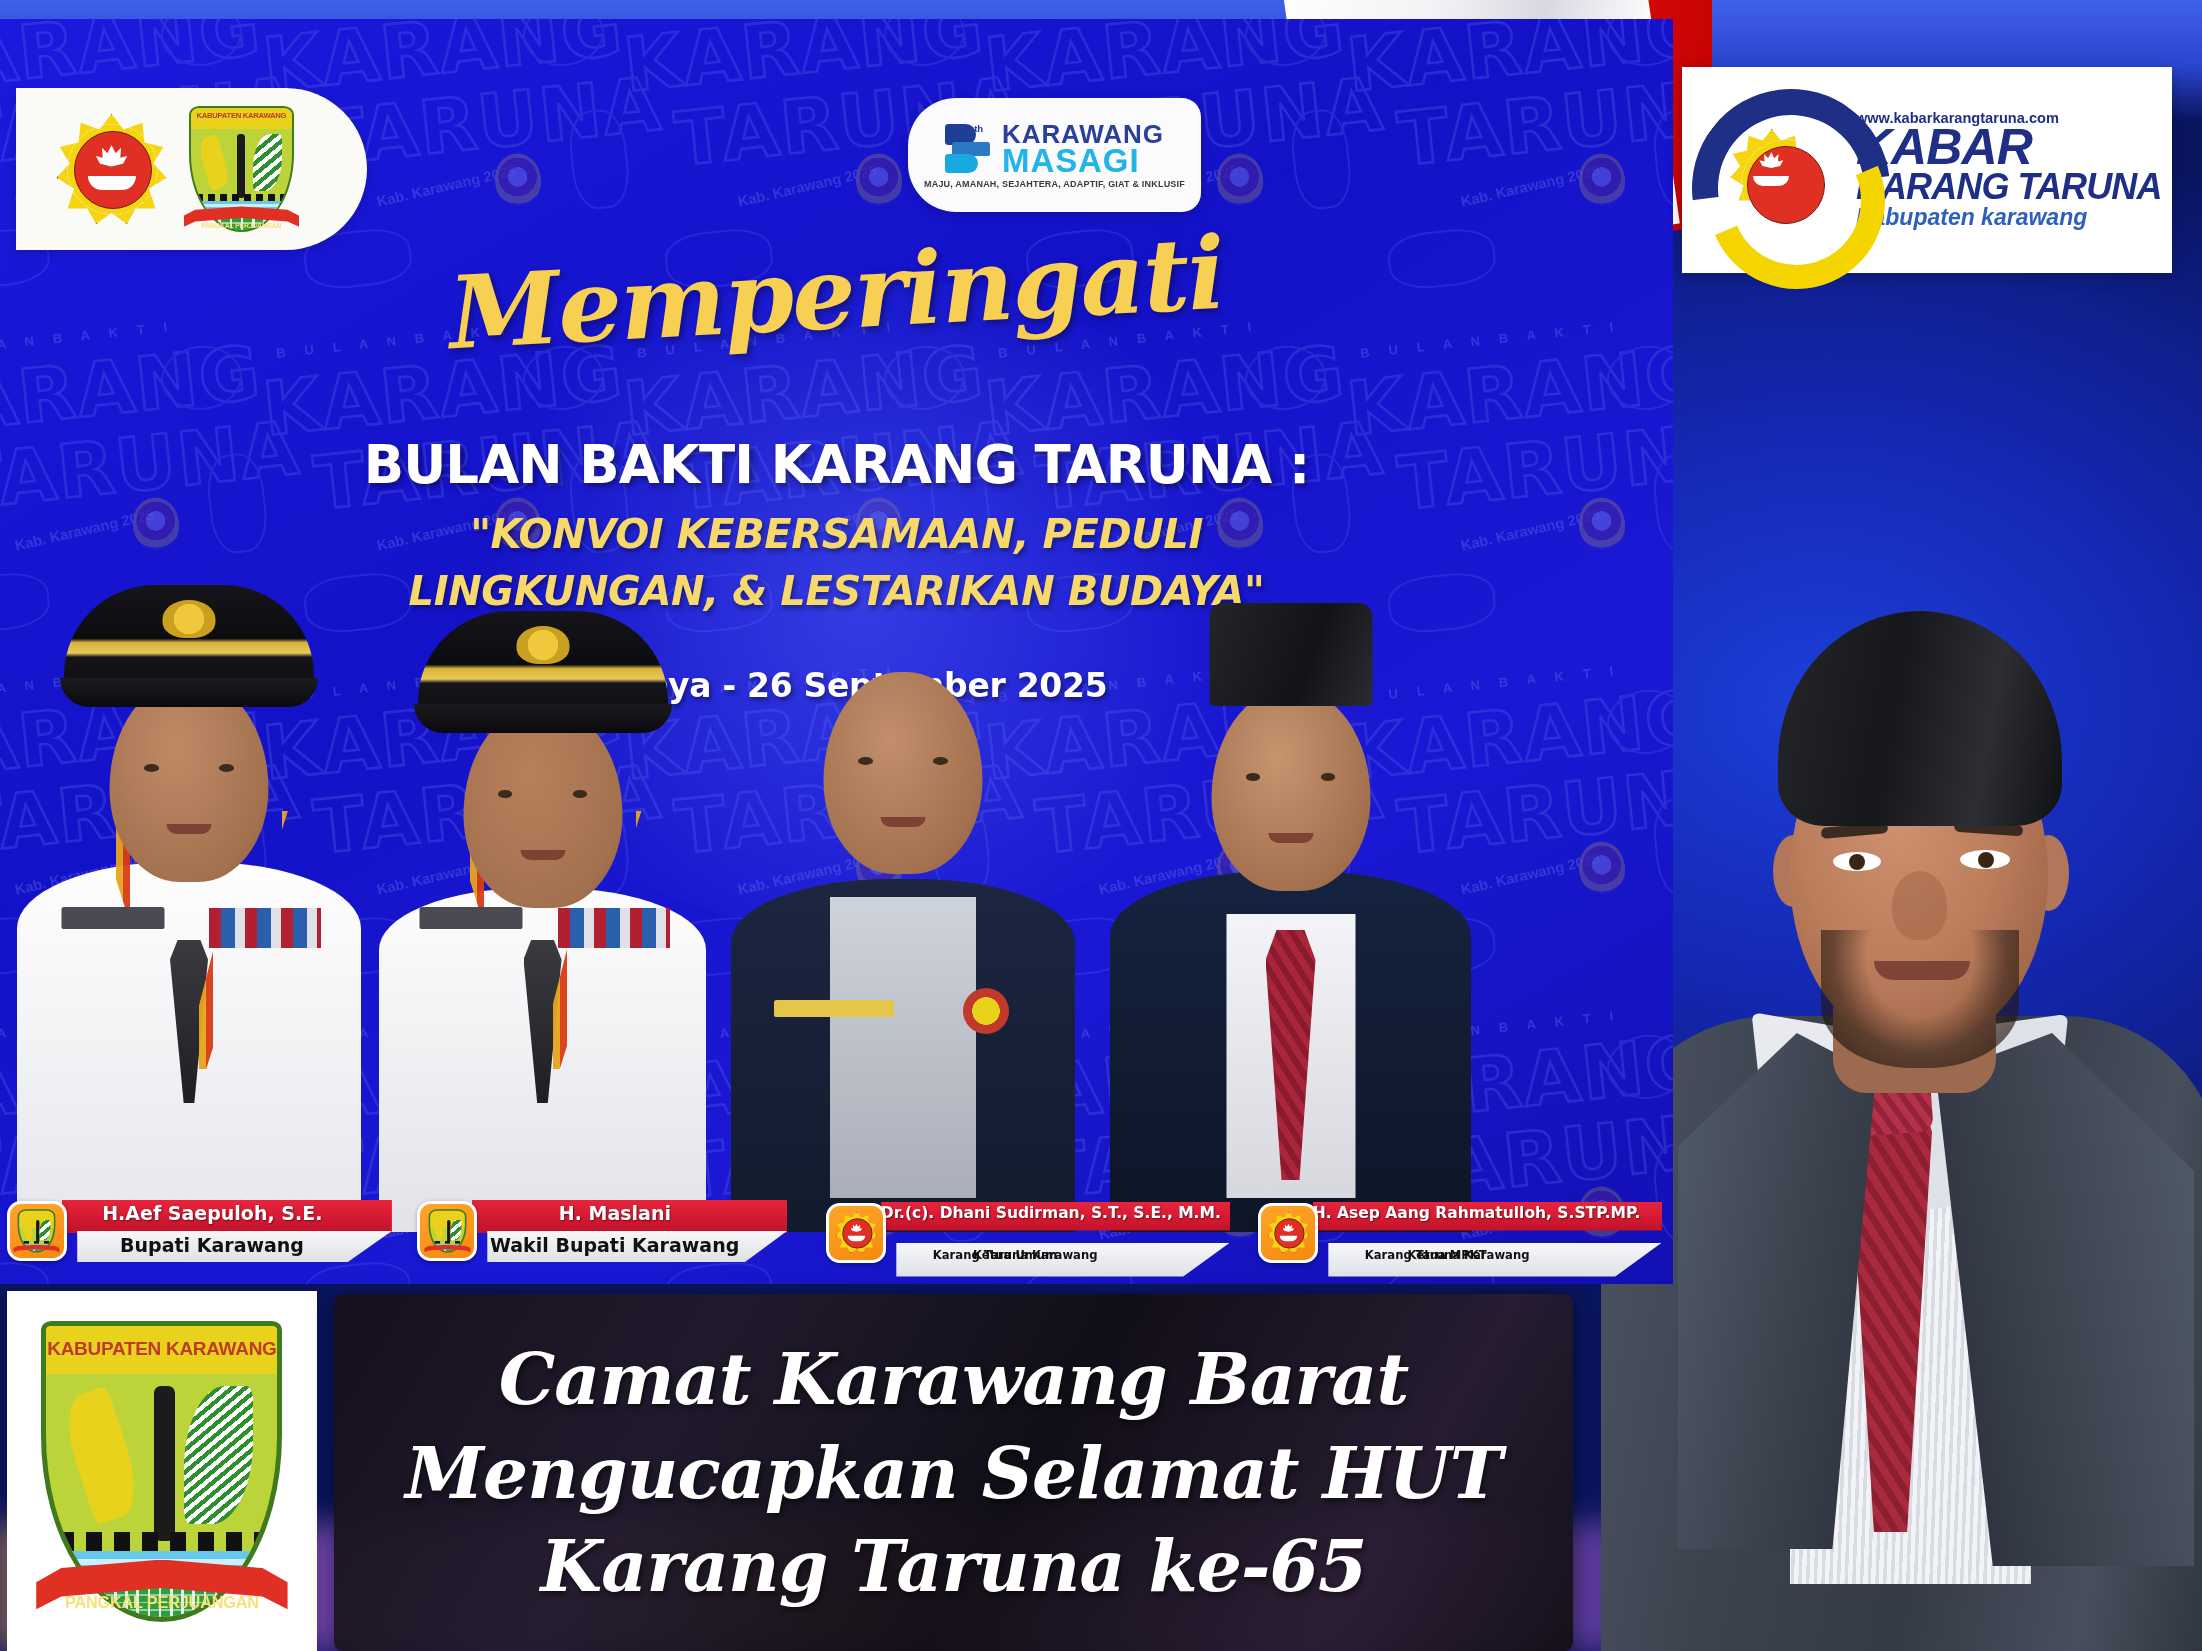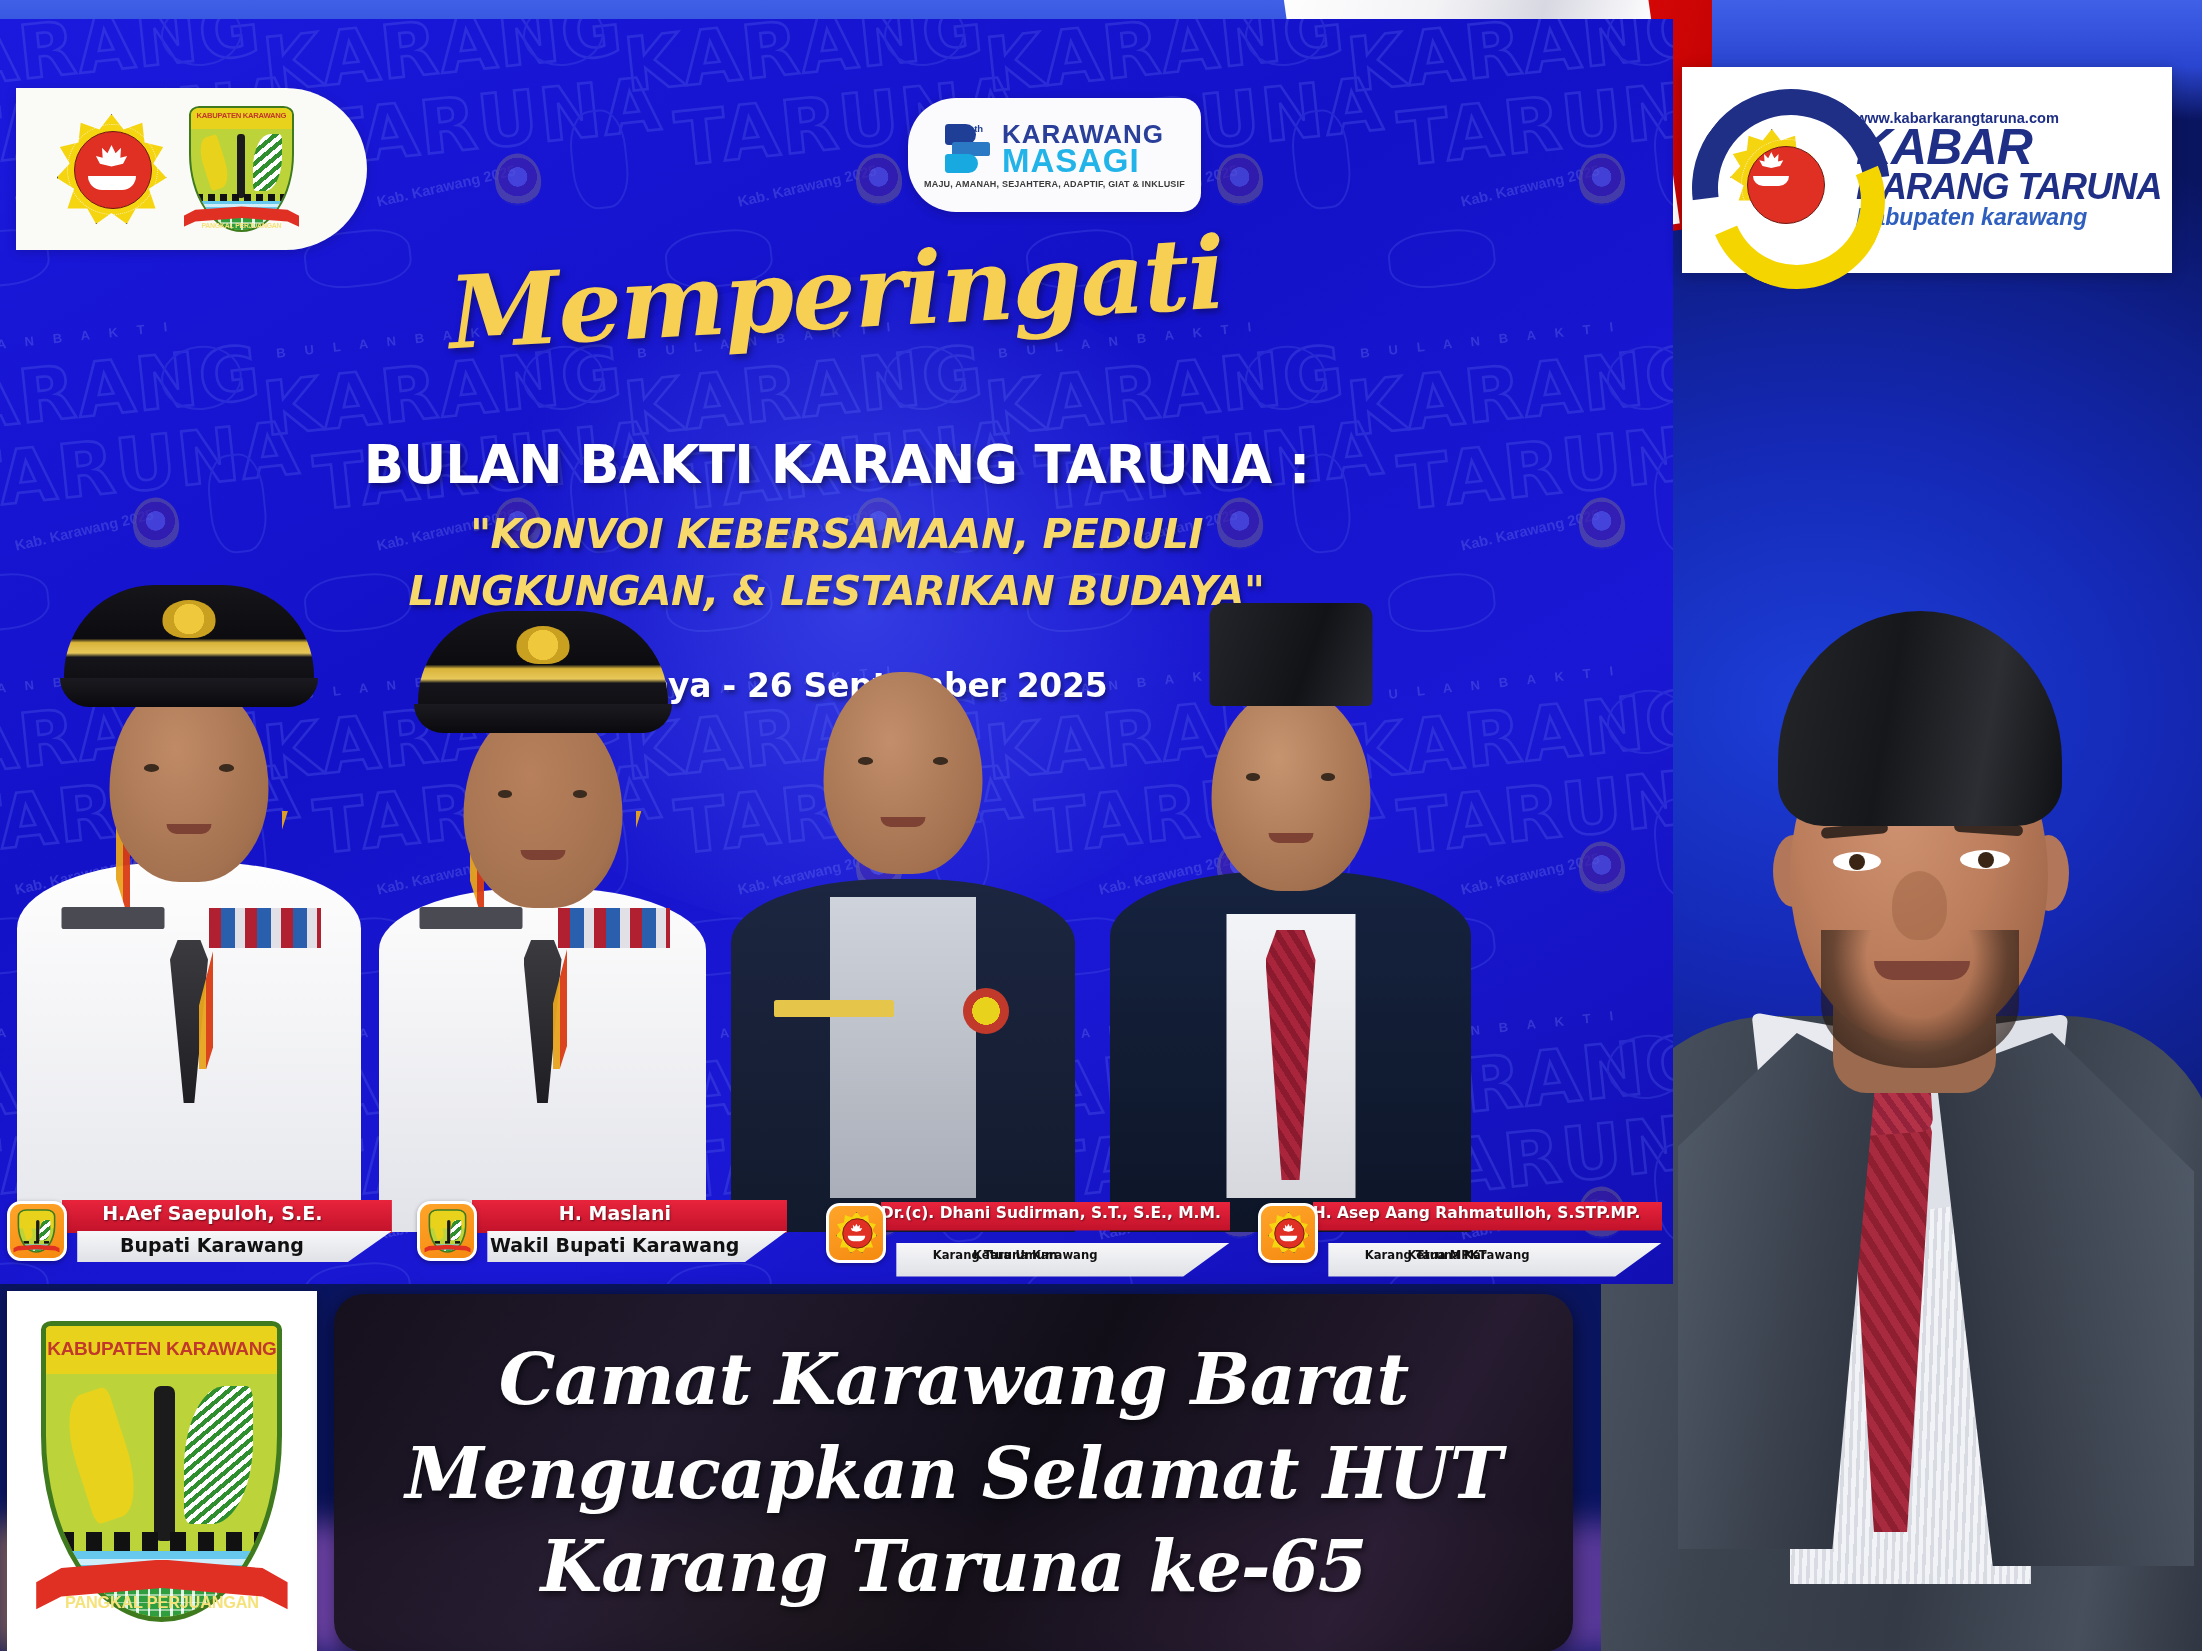--- a/index.html
+++ b/index.html
@@ -195,21 +195,21 @@
   .plate .wht{position:absolute;left:15.5px;right:0;top:31px;height:31px;background:linear-gradient(180deg,#f7f7f9,#dfe1e6);
     clip-path:polygon(0 0,100% 0,86% 100%,0 100%);}
   .plate .wht span{position:absolute;left:0;right:45px;top:2.6px;text-align:center;color:#111;font-weight:900;
     font-size:19px;font-family:"DejaVu Sans",sans-serif;white-space:nowrap;}
   .plate.two .red{height:29px;}
   .plate.two .red span{font-size:15.5px;top:2.6px;}
   .plate.two .wht{top:41px;height:34px;}
   .plate.two .wht span{font-size:11.6px;line-height:1.25;top:2.6px;right:48px;white-space:normal;font-weight:800;}
 
   
-  .caption{position:absolute;left:334px;top:1294px;width:1239px;height:358px;border-radius:30px;
+  .caption{position:absolute;left:334px;top:1294px;width:1239px;height:358px;border-radius:10px;
     background:linear-gradient(120deg,rgba(22,16,26,.96) 0%,rgba(34,26,42,.95) 28%,rgba(18,14,22,.97) 55%,rgba(40,28,46,.95) 82%,rgba(20,15,24,.97) 100%);
     box-shadow:0 5.2px 22.4px rgba(0,0,0,.55);display:flex;flex-direction:column;justify-content:center;align-items:center;gap:6.9px;
     padding:13.8px 34px;box-sizing:border-box;}
   .caption div{font-family:"DejaVu Serif",serif;font-style:italic;font-weight:700;color:#fff;font-size:71px;
     line-height:1.22;text-align:center;letter-spacing:-0.9px;text-shadow:1.7px 2.6px 6px rgba(0,0,0,.6);}
 
   
   .armcard{position:absolute;left:6.9px;top:1291px;width:310px;height:361px;background:#fff;
     display:flex;align-items:center;justify-content:center;box-shadow:0 2.6px 12px rgba(0,0,0,.3);}
   .armcard .big{position:relative;width:241px;height:301px;}

